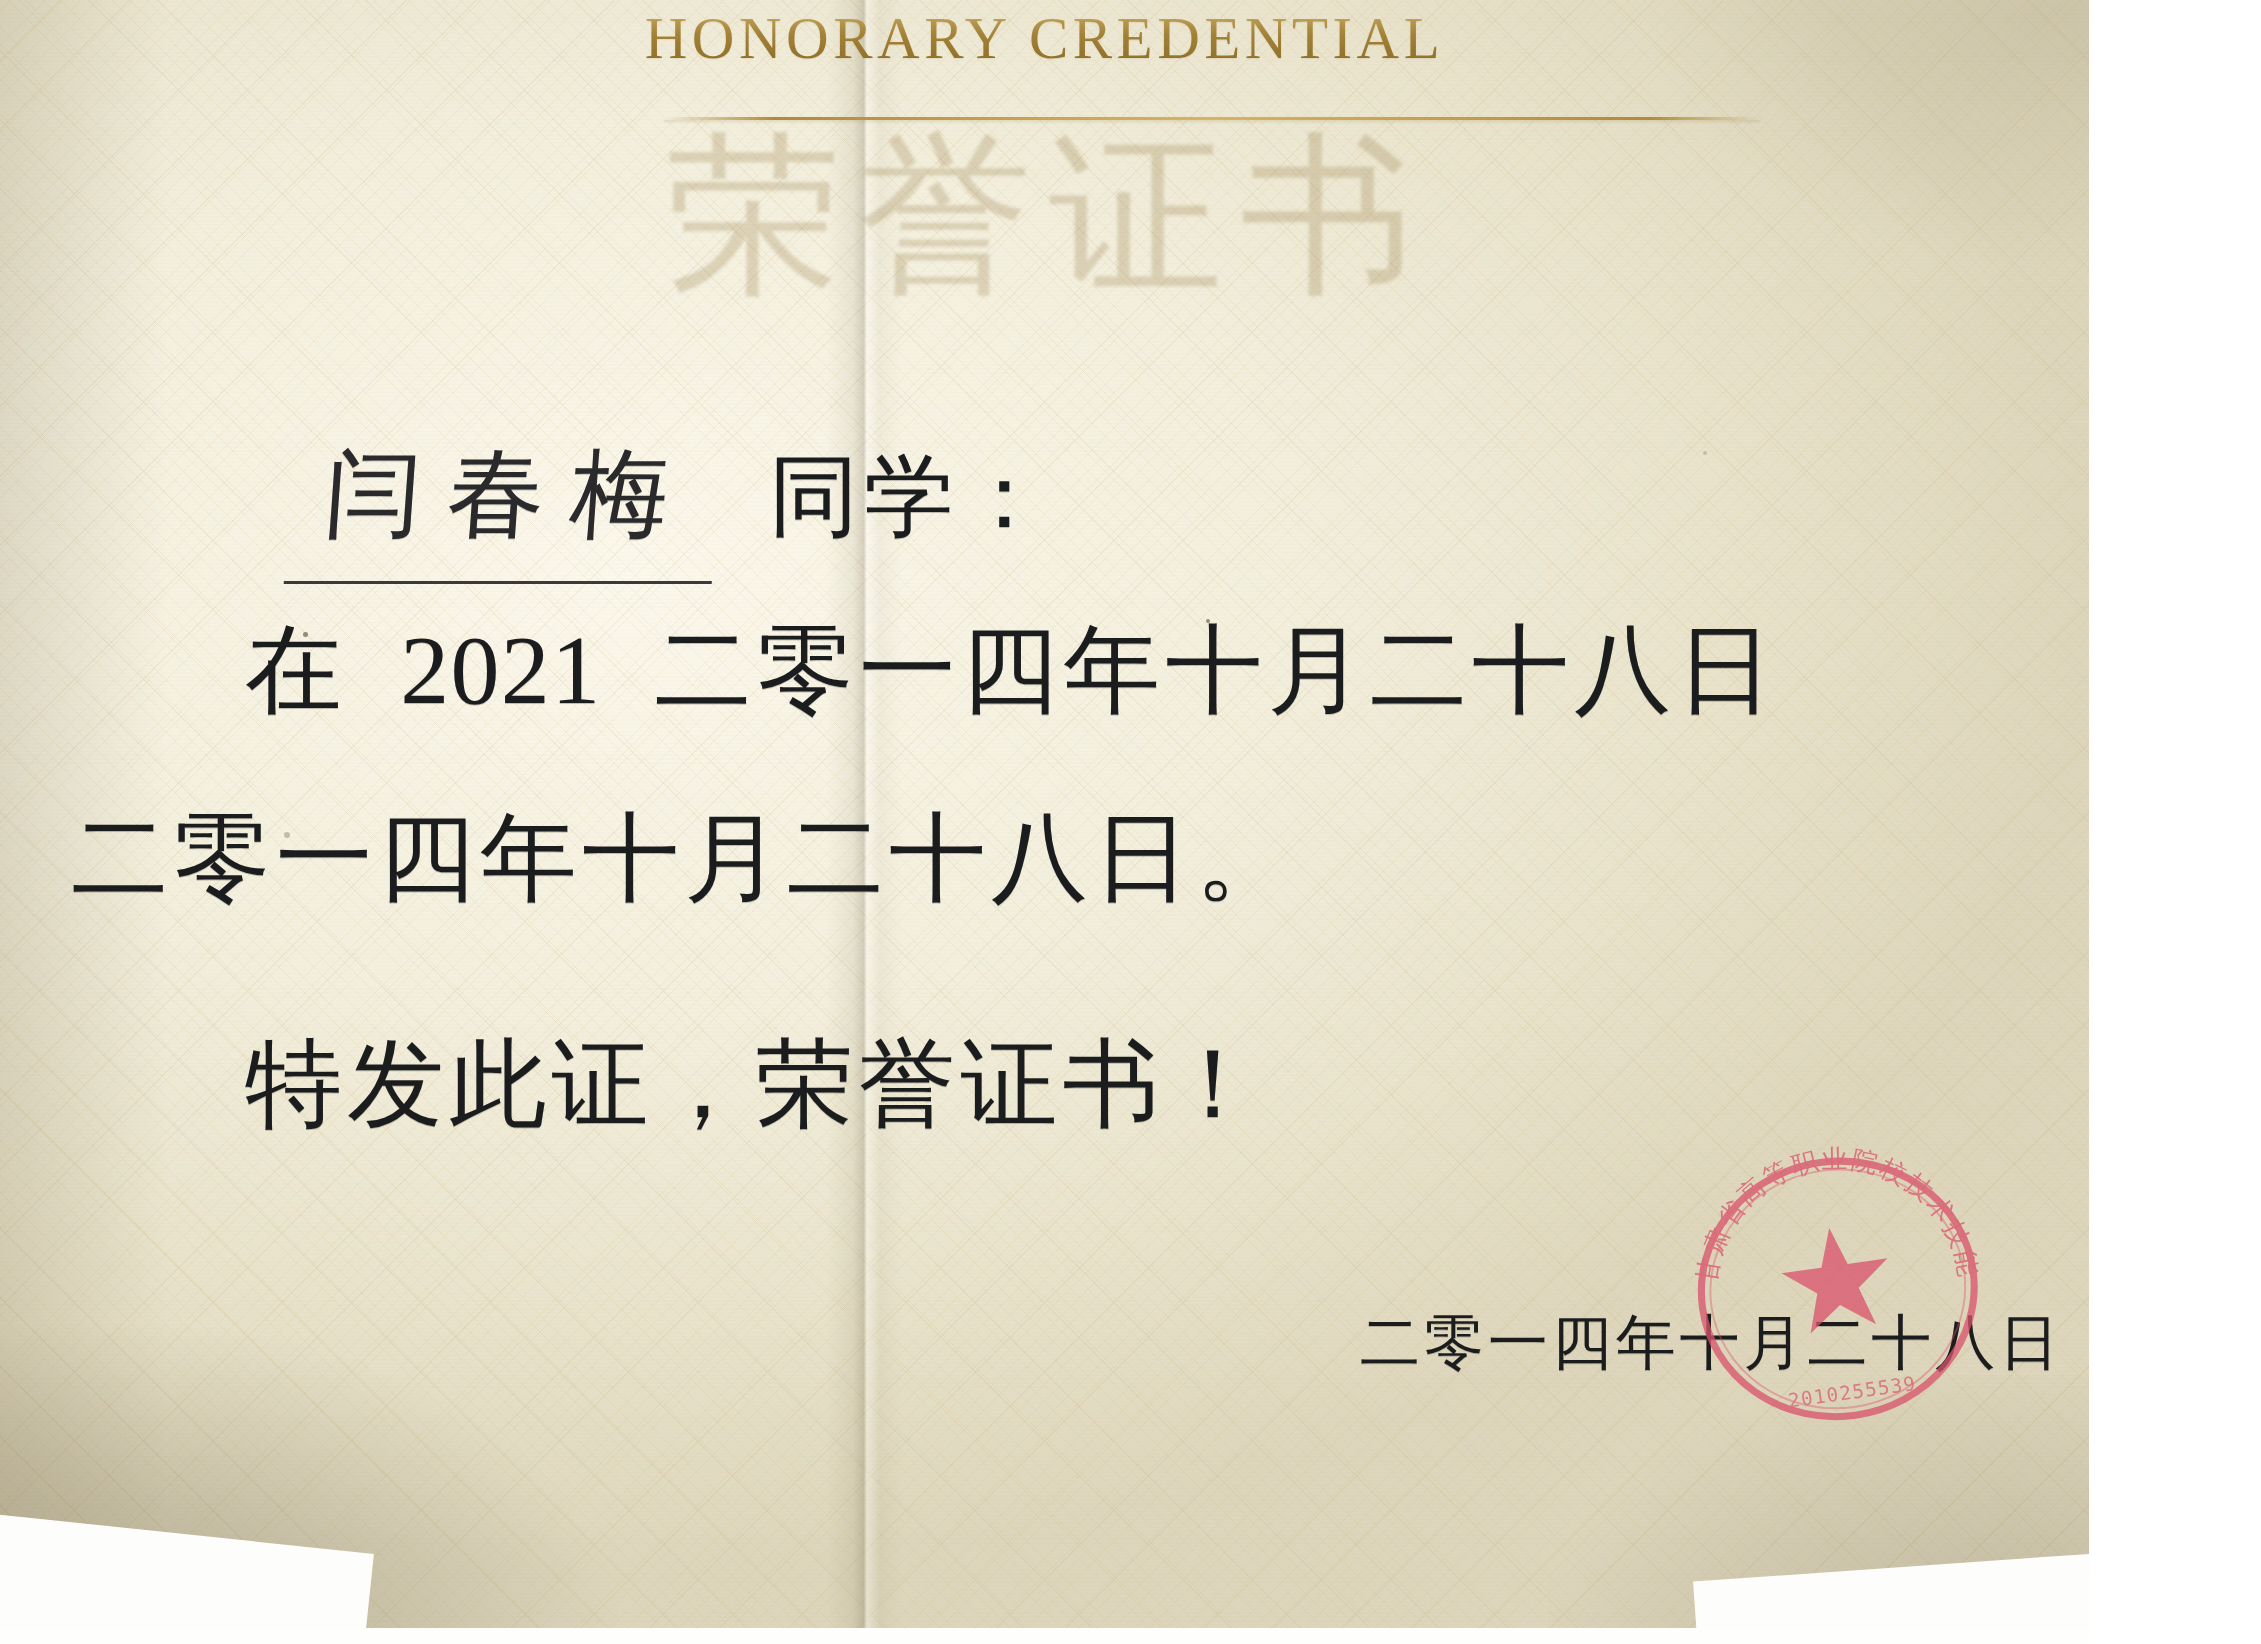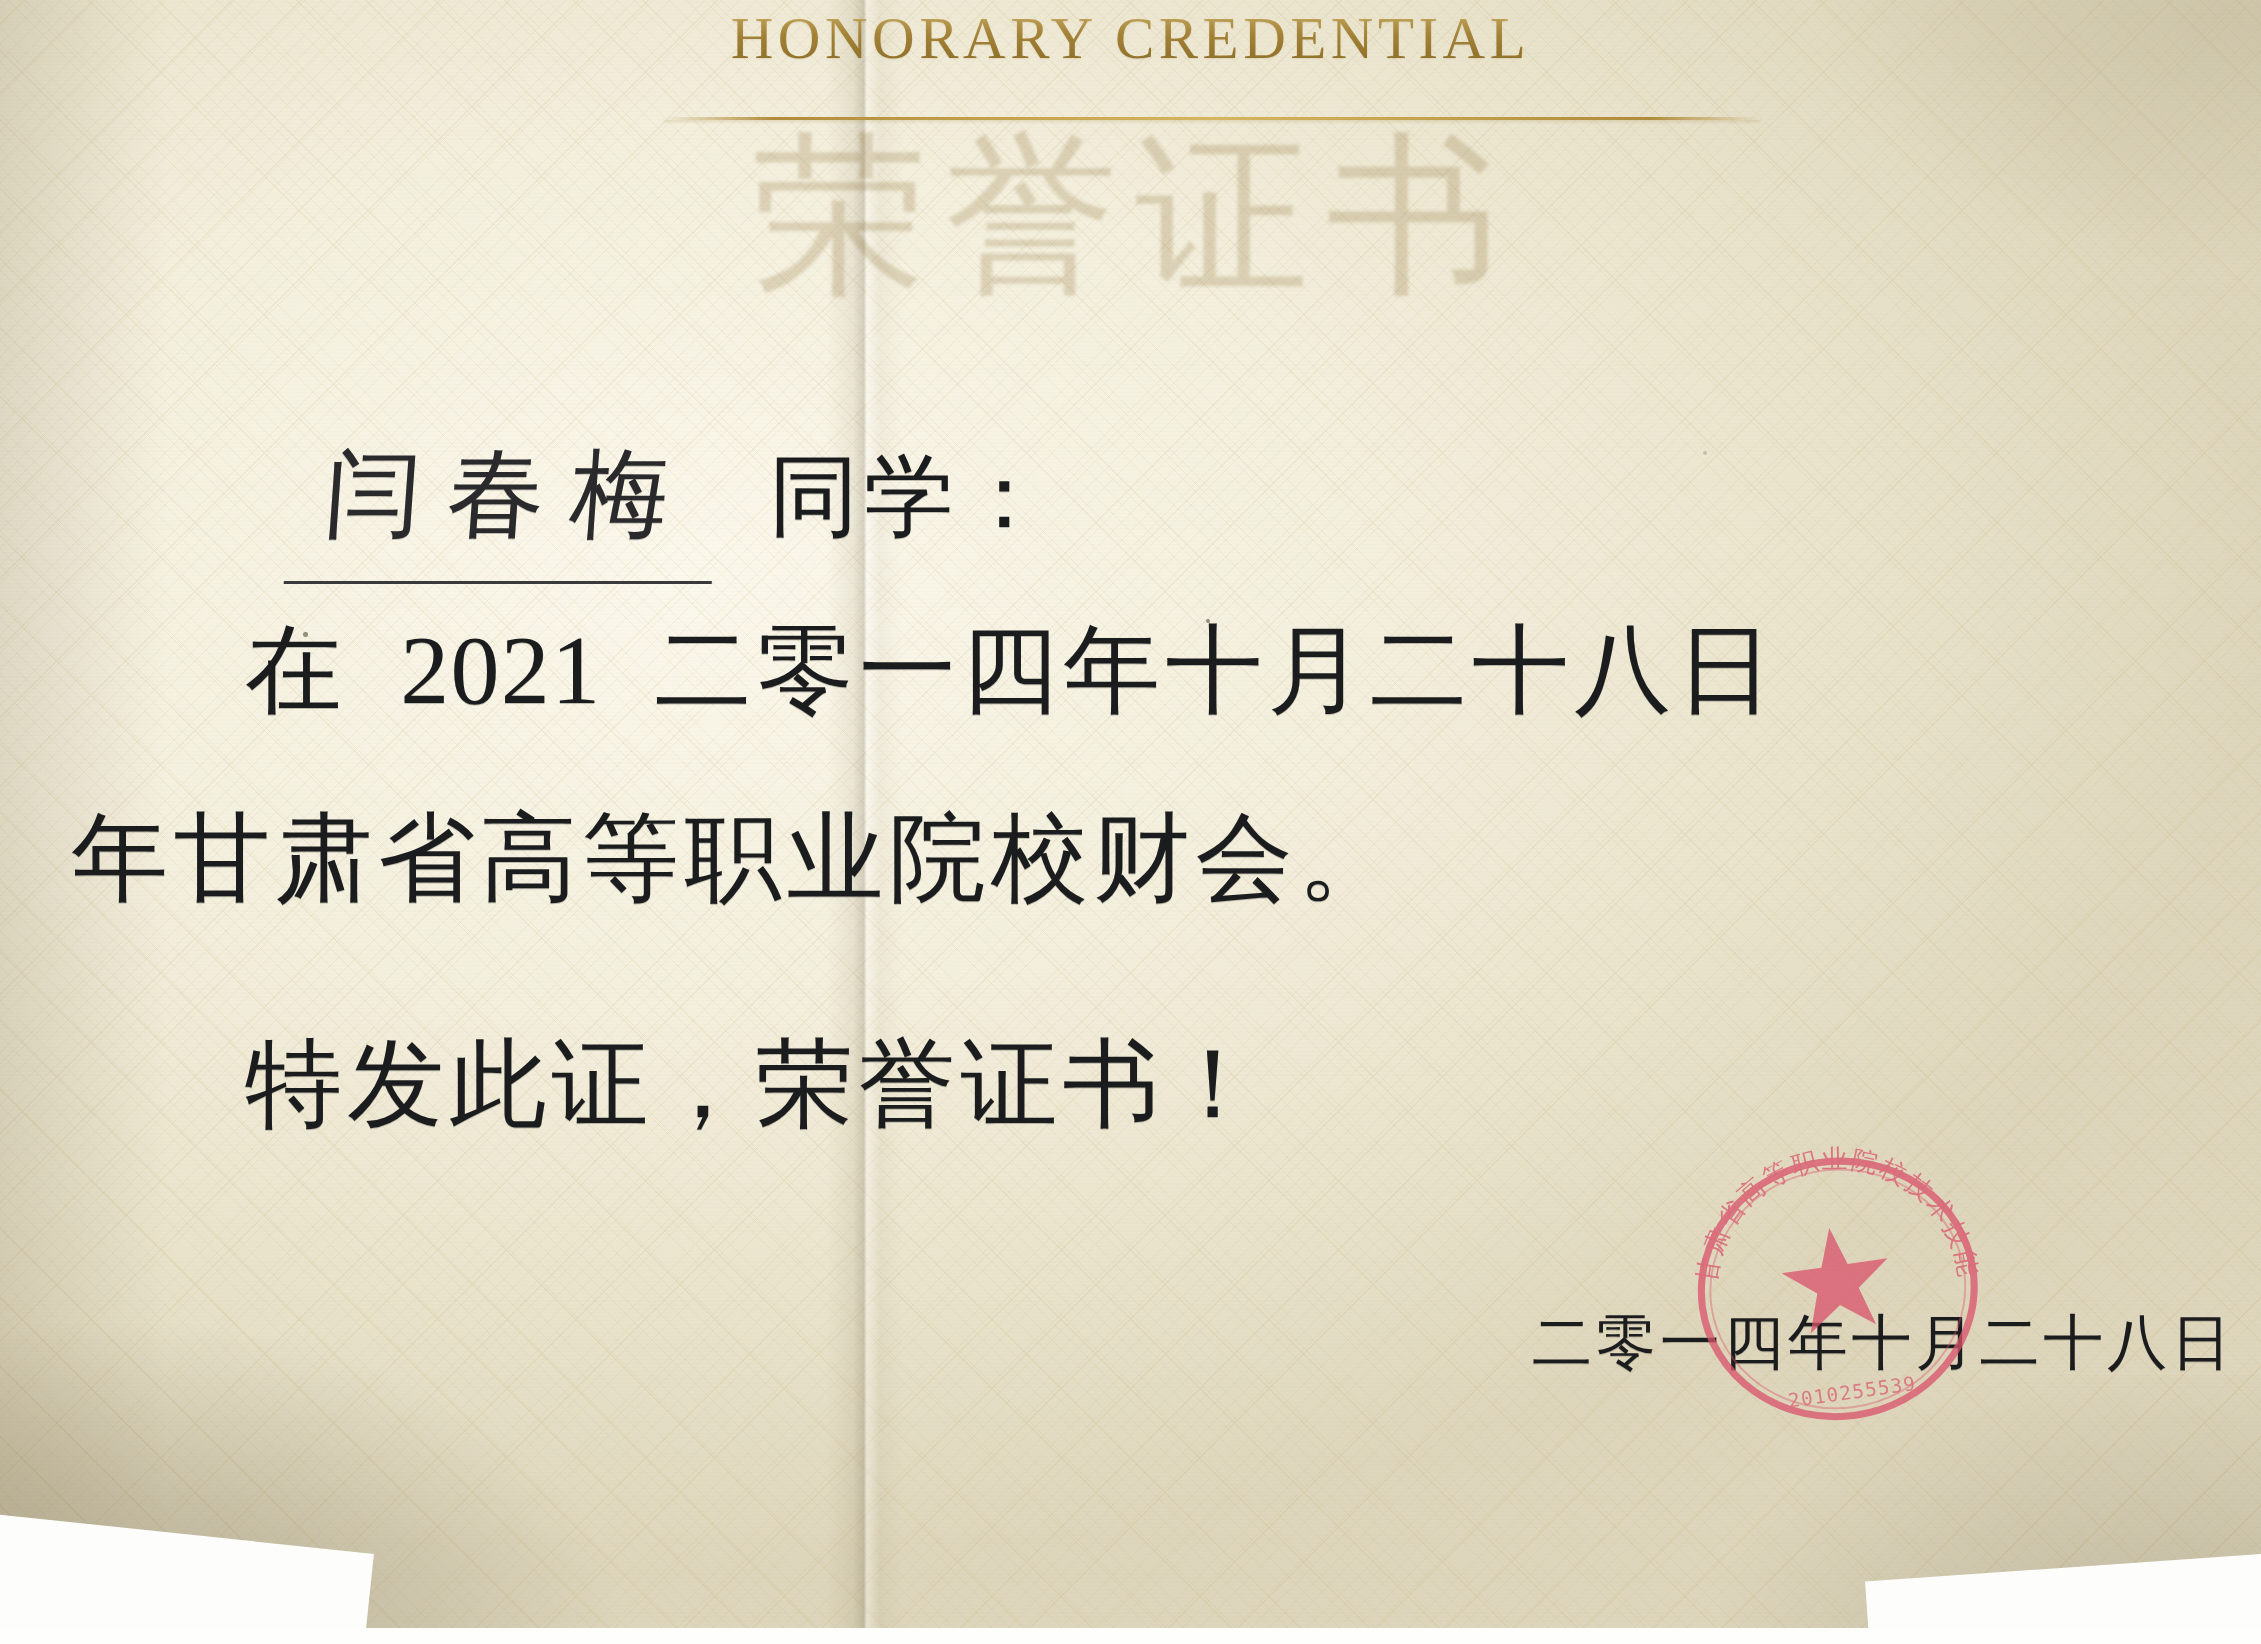--- a/index.html
+++ b/index.html
@@ -2,21 +2,21 @@
 <html style="font-size:10.3px"><head>
 <meta charset="utf-8">
 <style>
   html, body {
     margin: 0;
     padding: 0;
     background: #ffffff;
   }
   #page {
     position: relative;
-    width: 2261px;
+    width: 2089px;
     height: 1645px;
     overflow: hidden;
     background: #f4f0e2;
     font-family: "Liberation Serif", serif;
   }
 
   
   .paper-base {
     position: absolute;
     inset: 0;
@@ -271,21 +271,21 @@
       <span class="name-fill">闫春梅</span>
       <span>同学：</span>
     </div>
 
     <div class="line indent1">
       <span>在</span>
       <span class="num2014">2021</span>
       <span>二零一四年十月二十八日</span>
     </div>
 
-    <div class="line indent2">年甘肃省高等职业院校财会。</div>
+    <div class="line indent2">二零一四年十月二十八日。</div>
 
     <div class="line indent3">特发此证，荣誉证书！</div>
   </div>
 
   <div class="date-line">二零一四年十月二十八日</div>
 
   <div class="seal">
     <svg width="335" height="316" viewBox="0 0 520 490" xmlns="http://www.w3.org/2000/svg">
       <defs>
         <path id="sealArcTop" d="M 70 250 A 190 190 0 1 1 450 250" fill="none"></path>

